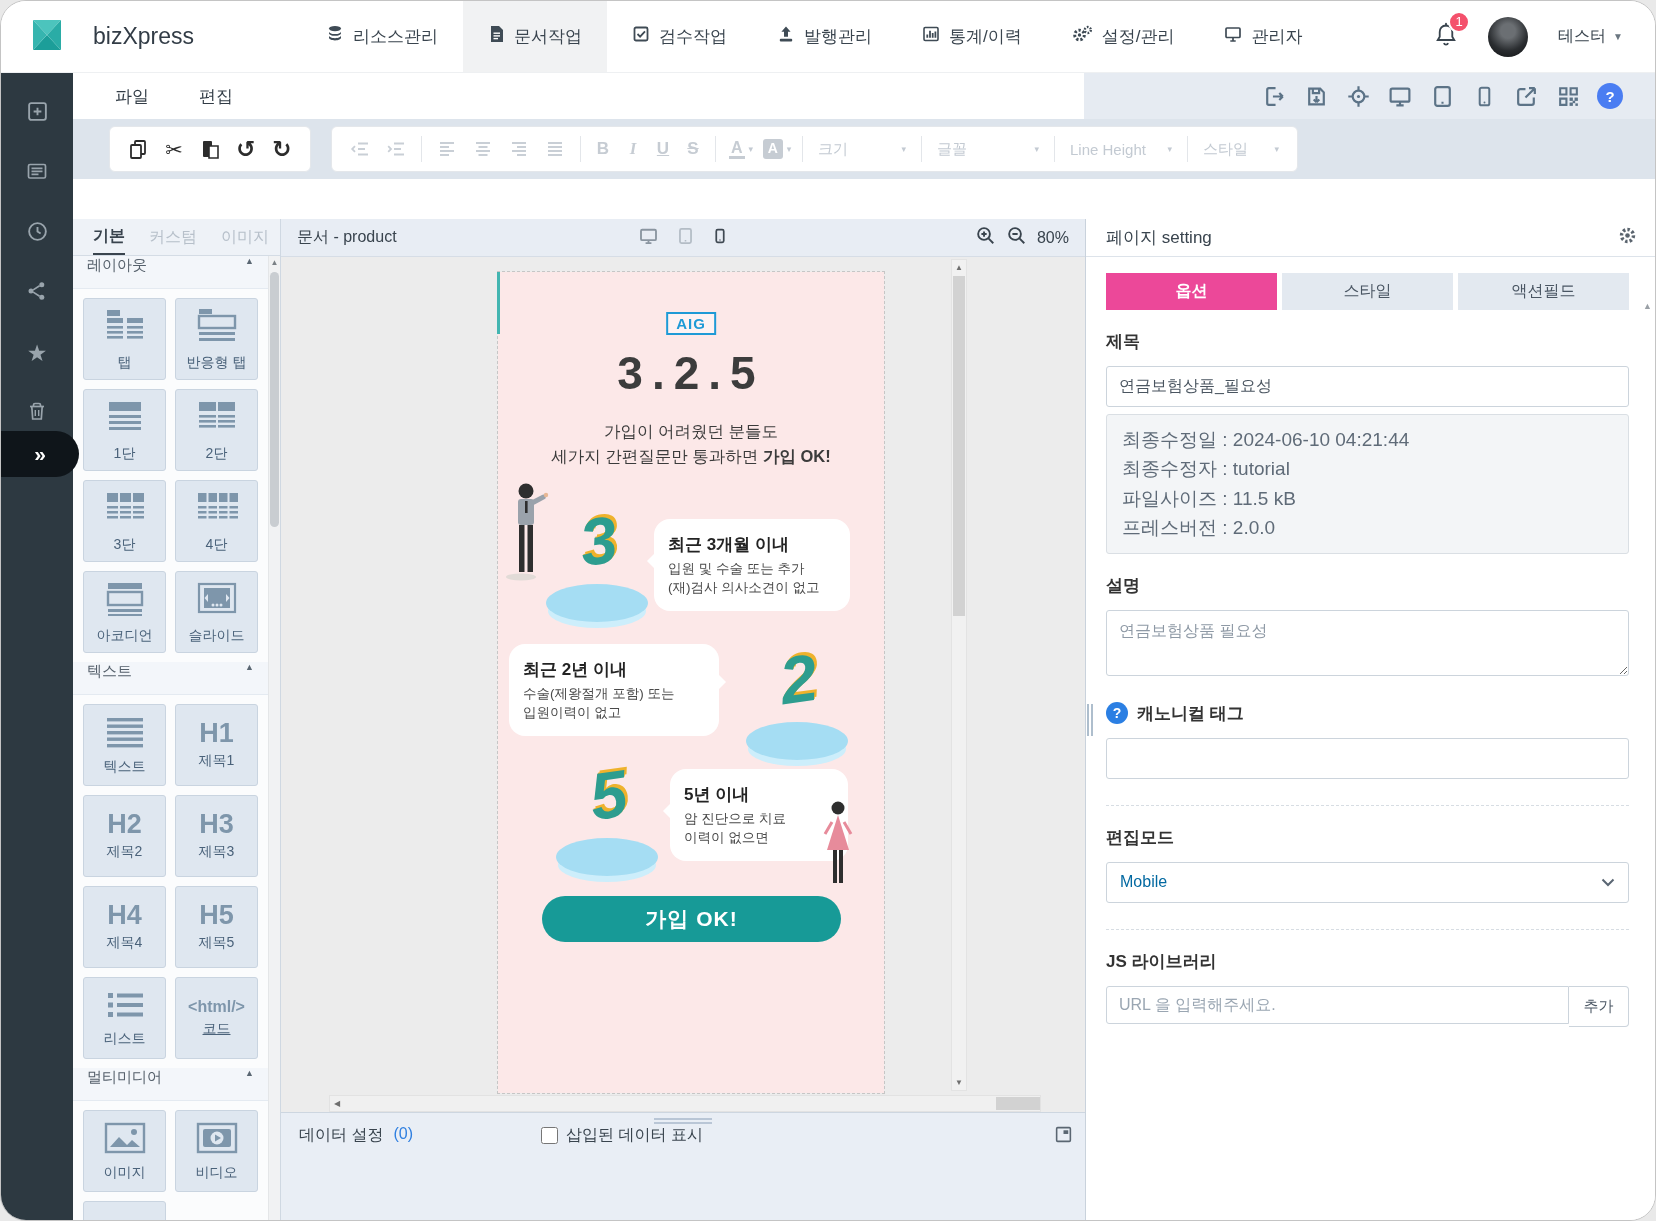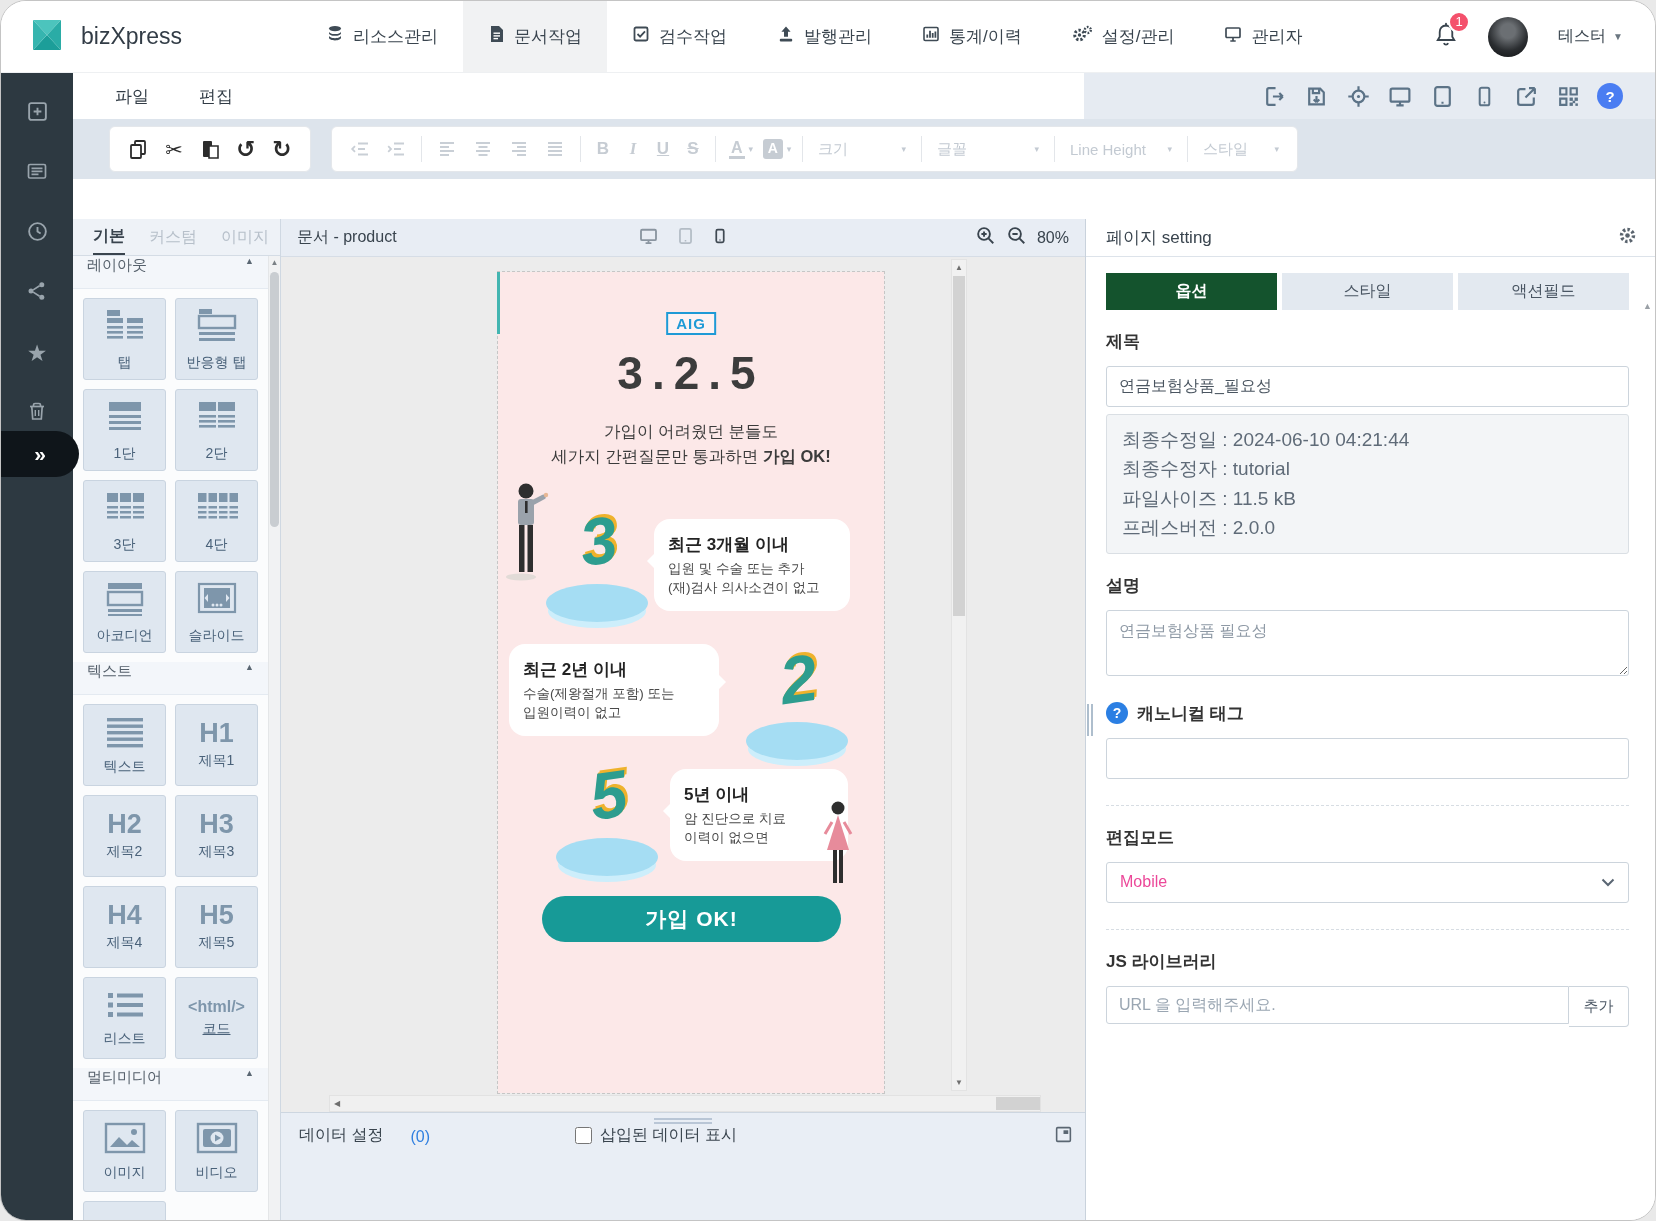--- a/index.html
+++ b/index.html
@@ -1,21 +1,21 @@
 <!DOCTYPE html>
 <html><head>
 <meta charset="utf-8">
 <style>
 *{margin:0;padding:0;box-sizing:border-box}
 html,body{background:#e9e9e9}
 body{font-family:"Liberation Sans","DejaVu Sans",sans-serif}
 .window{width:1656px;height:1221px;background:#fff;border:1px solid #c4c4c4;border-radius:26px;overflow:hidden;display:flex;flex-direction:column;position:relative}
 
 .navbar{height:72px;flex:none;display:flex;align-items:stretch;background:#fff;border-bottom:1px solid #eef0f2}
-.brand{display:flex;align-items:center;gap:16px;padding-left:28px;width:300px;flex:none}
+.brand{display:flex;align-items:center;gap:28px;padding-left:28px;width:300px;flex:none}
 .brand-name{font-size:23px;color:#323c46}
 .nav-items{display:flex;align-items:stretch}
 .nav-item{display:flex;align-items:center;gap:9px;padding:0 25px;font-size:17px;color:#39444e;cursor:pointer;white-space:nowrap}
 .nav-item.active{background:#f1f2f3}
 .nav-item svg{flex:none}
 .nav-right{margin-left:auto;display:flex;align-items:center;gap:30px;padding-right:32px}
 .bell-wrap{position:relative;cursor:pointer}
 .badge{position:absolute;top:-11px;right:-12px;background:#f4516c;color:#fff;border-radius:50%;min-width:22px;height:22px;font-size:13px;display:flex;align-items:center;justify-content:center;border:2px solid #fff}
 .avatar{width:40px;height:40px;border-radius:50%;background:radial-gradient(circle at 50% 35%,#6b6f73 0 22%,#2a2d30 60%,#0e1012 100%);flex:none}
 .user{display:flex;align-items:center;gap:7px;font-size:16px;color:#39444e;cursor:pointer}
@@ -106,45 +106,45 @@
 .v-scroll .sb-down{position:absolute;bottom:0;left:0;right:0}
 .v-scroll .sb-thumb{position:absolute;left:1px;right:1px;top:16px;height:340px;background:#d2d2d2}
 .h-scroll{position:absolute;left:48px;top:838px;width:712px;height:17px;background:#f0f0f0;border:1px solid #e2e2e2}
 .h-scroll .sb-left{position:absolute;left:4px;top:0;font-size:8px;color:#6f6f6f;line-height:16px}
 .h-scroll .sb-right{position:absolute;right:26px;top:0;font-size:8px;color:#6f6f6f;line-height:16px}
 .h-scroll .sb-thumb{position:absolute;right:0;top:1px;width:44px;height:13px;background:#d2d2d2}
 
 .canvas-bottom{height:108px;flex:none;background:#e9eef5;border-top:1px solid #cdd6e0;position:relative;padding:12px 18px}
 .drag-handle{position:absolute;top:3px;left:50%;transform:translateX(-50%);width:58px;cursor:row-resize}
 .drag-handle i{display:block;height:2px;background:#b9c6d6;margin:2px 0}
-.db-row{display:flex;align-items:flex-end;gap:25px;font-size:16px;color:#39444e}
+.db-row{display:flex;align-items:flex-start;gap:8px;font-size:16px;color:#39444e}
 .db-count{color:#2f7fe0;margin-left:2px}
 .db-check{display:flex;align-items:center;gap:8px;margin-left:120px}
 .db-check input{width:17px;height:17px}
 .panel-btn{position:absolute;right:12px;top:12px;cursor:pointer}
 
 .right-panel{flex:1;background:#fff;display:flex;flex-direction:column;position:relative;min-width:0}
 .col-drag{position:absolute;left:1px;top:485px;width:6px;height:32px;display:flex;gap:2px}
 .col-drag i{width:2px;height:100%;background:#aebecd}
 .rp-header{height:38px;flex:none;display:flex;align-items:center;justify-content:space-between;padding:0 18px 0 20px;font-size:17px;color:#39444e;border-bottom:1px solid #dde3ea}
 .rp-body{flex:1;padding:16px 26px 0 20px;position:relative;overflow:hidden}
 .rp-sb-up{position:absolute;right:3px;top:44px;font-size:9px;color:#9aa0a6}
 .rp-tabs{display:flex;gap:5px}
 .rp-tab{flex:1;height:37px;display:flex;align-items:center;justify-content:center;font-size:16px;background:#e3e9f0;color:#4a5663;cursor:pointer}
-.rp-tab.active{background:#14532d;color:#fff;font-weight:bold}
+.rp-tab.active{background:#ec4899;color:#fff;font-weight:bold}
 .rp-label{font-size:17px;font-weight:bold;color:#333;margin:20px 0 13px}
 .rp-input{width:100%;height:41px;border:1px solid #ccd4dc;border-radius:3px;padding:0 12px;font-size:16px;color:#4a5560;background:#fff;font-family:inherit}
 .rp-input::placeholder{color:#9aa6b2}
 .rp-info{background:#f3f5f7;border:1px solid #dadfe4;border-radius:3px;padding:10px 15px;margin-top:7px;font-size:19px;color:#5f6b78;line-height:1.55}
 .rp-textarea{width:100%;height:66px;border:1px solid #ccd4dc;border-radius:3px;padding:9px 12px;font-size:16px;color:#8e99a5;resize:vertical;font-family:inherit;line-height:1.4}
 .rp-row-label{display:flex;align-items:center;gap:9px;margin:22px 0 13px}
 .rp-row-label .lbl{font-size:17px;font-weight:bold;color:#333}
 .q-circle{width:22px;height:22px;border-radius:50%;background:#2b7fe3;color:#fff;font-size:14px;font-weight:bold;display:flex;align-items:center;justify-content:center}
 .dashed{border-top:1px dashed #d7dde3;margin:26px 0 0}
-.rp-select{width:100%;height:41px;border:1px solid #ccd4dc;border-radius:3px;display:flex;align-items:center;justify-content:space-between;padding:0 13px;font-size:16px;color:#ec4899;cursor:pointer;background:#fff}
+.rp-select{width:100%;height:41px;border:1px solid #ccd4dc;border-radius:3px;display:flex;align-items:center;justify-content:space-between;padding:0 13px;font-size:16px;color:#0369a1;cursor:pointer;background:#fff}
 .url-row{display:flex}
 .url-input{flex:1;height:38px;border:1px solid #ccd4dc;border-radius:3px 0 0 3px;padding:0 12px;font-size:16px;color:#4a5560;font-family:inherit}
 .url-input::placeholder{color:#9aa6b2}
 .add-btn{width:60px;height:41px;border:1px solid #ccd4dc;border-left:none;border-radius:0 4px 4px 0;background:#fff;font-size:15px;color:#4a5663;cursor:pointer;font-family:inherit}
 </style>
 </head>
 <body>
 
 <div class="window">
 

